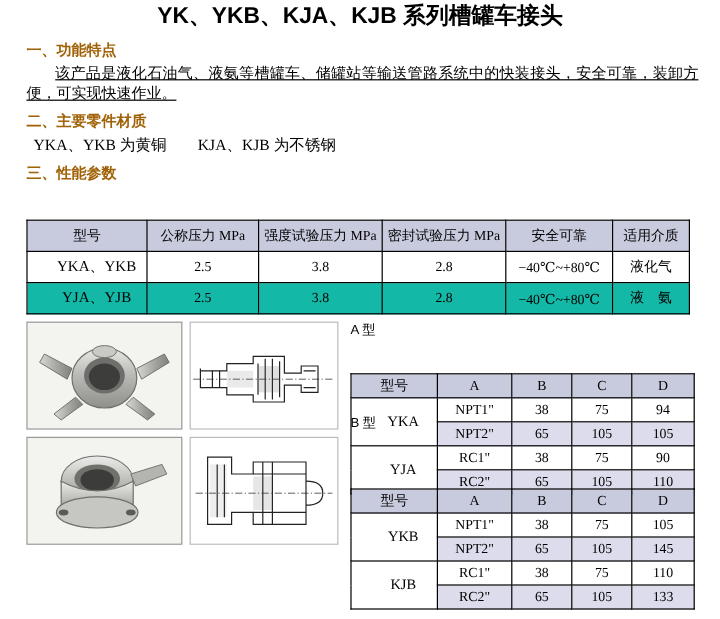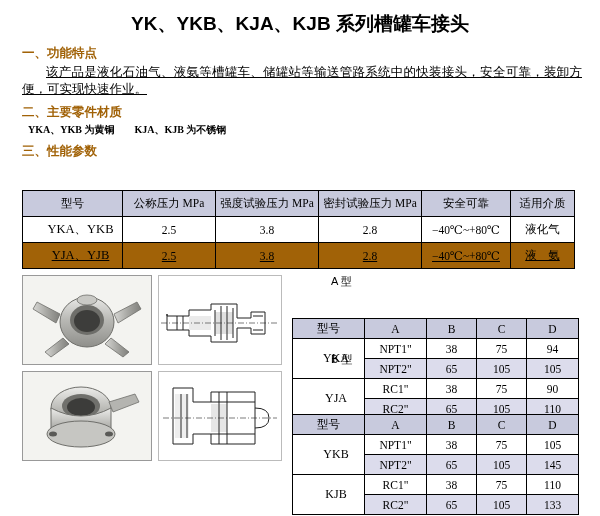--- a/index.html
+++ b/index.html
@@ -18,44 +18,42 @@
   .page {
     position: relative;
     width: 600px;
     height: 516px;
   }
   .title {
     text-align: center;
     font-size: 19px;
     font-weight: bold;
     letter-spacing: 0px;
-    padding-top: 11px;
     padding-bottom: 2px;
     font-family: "Liberation Sans", "DejaVu Sans", sans-serif;
   }
   .section-head {
     color: #a16207;
     font-weight: bold;
     font-size: 12.5px;
     margin: 6px 0 2px 22px;
     font-family: "Liberation Sans", "DejaVu Sans", sans-serif;
   }
   .para {
     font-size: 12.5px;
     line-height: 17px;
     margin: 0 18px 0 22px;
     text-indent: 24px;
     text-align: justify;
     text-decoration: underline;
   }
   .mat-line {
-    font-size: 10px;
+    font-size: 13px;
     margin: 1px 0 0 28px;
     white-space: pre;
-    font-weight: bold;
   }
 
   
   table.grid {
     border-collapse: collapse;
     table-layout: fixed;
     margin-top: 30px;
   }
   table.grid td, table.grid th {
     border: 1px solid #000000;
@@ -71,22 +69,21 @@
     background: #ffffff;
   }
   .spec-table th {
     height: 25px;
     background: #c8cadd;
   }
   .spec-table td {
     height: 25px;
   }
   .spec-table tr.alt td {
-    background: #a16207;
-    text-decoration: underline;
+    background: #14b8a6;
   }
   .spec-table .modelcell {
     font-size: 12.5px;
     padding-left: 16px;
   }
 
   
   .dims-area {
     position: relative;
     margin-top: 6px;
@@ -100,21 +97,20 @@
   .img-left { left: 22px; width: 128px; height: 88px; }
   .img-right { left: 158px; width: 122px; height: 88px; background: #ffffff; border-color: #bbbbbb;}
   .row1 { top: 0px; }
   .row2 { top: 96px; }
 
   .type-label {
     position: absolute;
     left: 292px;
     font-size: 11px;
     font-family: "Liberation Sans", "DejaVu Sans", sans-serif;
-    margin-left: 39px;
   }
   .dim-table {
     position: absolute;
     left: 292px;
     width: 286px;
   }
   .dim-table th {
     height: 19px;
     background: #c8cadd;
   }

